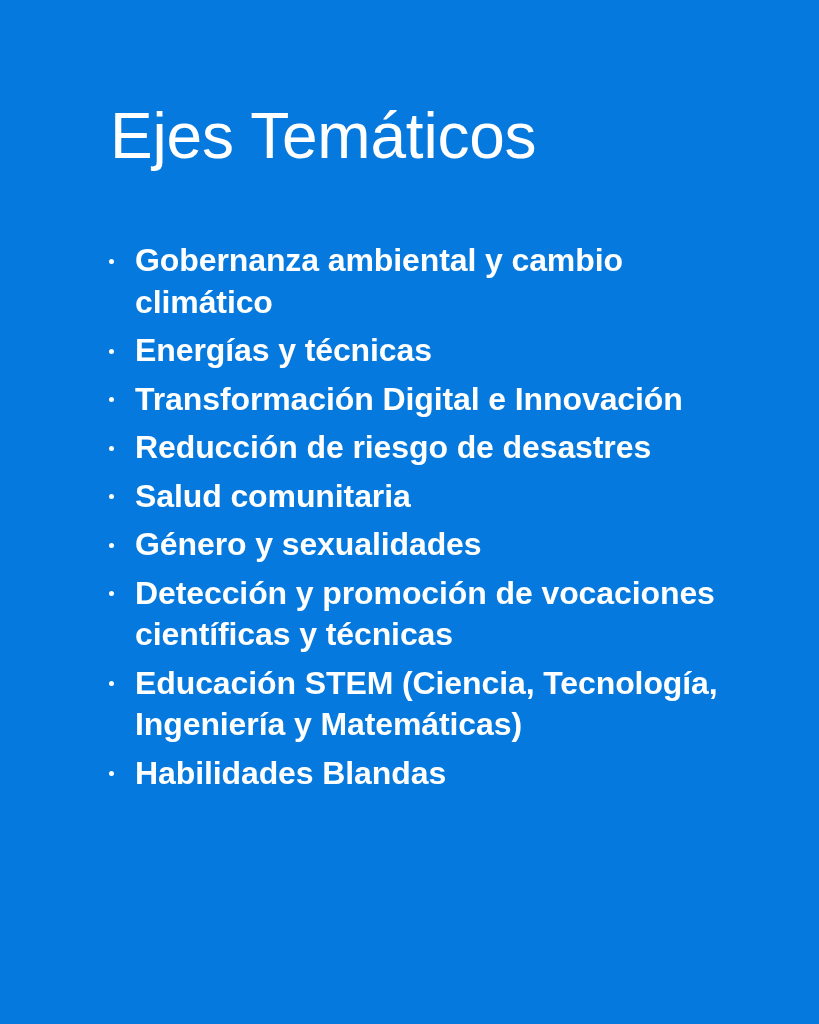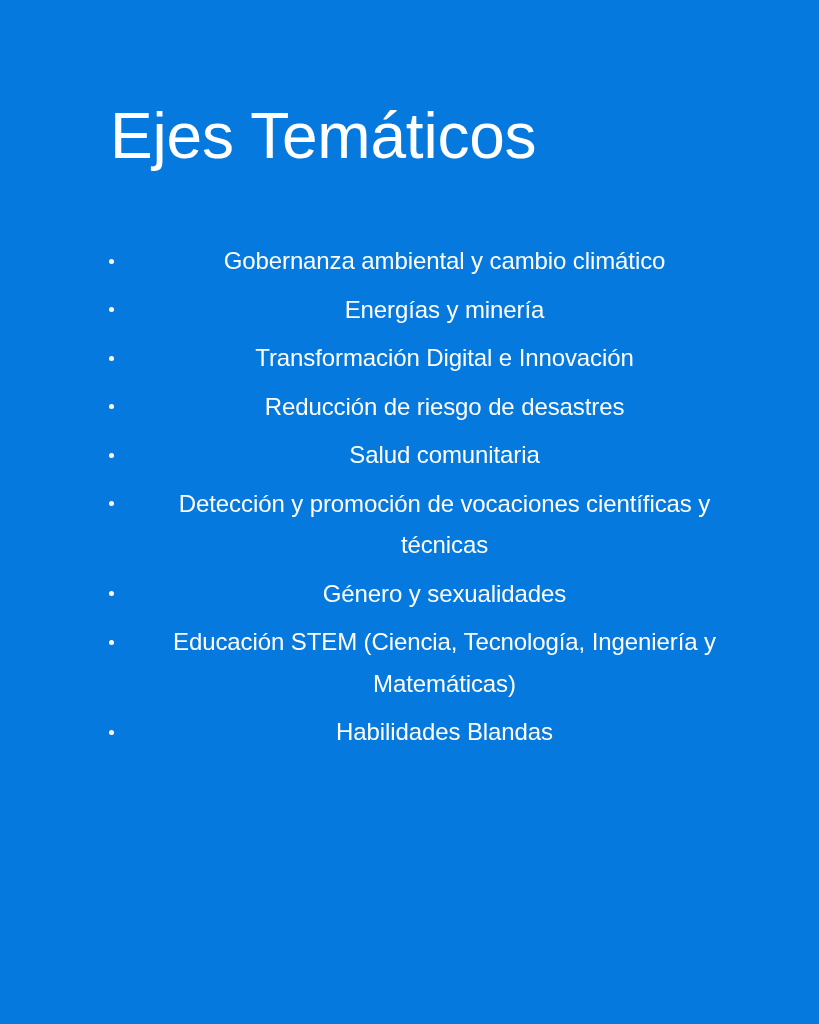--- a/index.html
+++ b/index.html
@@ -46,25 +46,24 @@
     list-style: none;
   }
 
   .topic-item {
     position: relative;
     display: block;
     padding-left: 31px;
     margin: 0 0 7px 0;
     color: #FFFFFF;
     font-family: "Liberation Sans", sans-serif;
-    font-size: 24px;
-    font-weight: 400;
+    font-size: 32px;
+    font-weight: 700;
     line-height: 41.5px;
     letter-spacing: -0.1px;
-    text-align: center;
   }
 
   .topic-item:last-child {
     margin-bottom: 0;
   }
 
   .topic-bullet {
     position: absolute;
     left: 5px;
     top: 18.5px;
@@ -87,21 +86,21 @@
 
   <ul class="topics-list">
 
     <li class="topic-item">
       <span class="topic-bullet"></span>
       <span class="topic-label">Gobernanza ambiental y cambio climático</span>
     </li>
 
     <li class="topic-item">
       <span class="topic-bullet"></span>
-      <span class="topic-label">Energías y minería</span>
+      <span class="topic-label">Energías y técnicas</span>
     </li>
 
     <li class="topic-item">
       <span class="topic-bullet"></span>
       <span class="topic-label">Transformación Digital e Innovación</span>
     </li>
 
 
     <li class="topic-item">
       <span class="topic-bullet"></span>
@@ -110,26 +109,26 @@
 
 
     <li class="topic-item">
       <span class="topic-bullet"></span>
       <span class="topic-label">Salud comunitaria</span>
     </li>
 
 
     <li class="topic-item">
       <span class="topic-bullet"></span>
-      <span class="topic-label">Detección y promoción de vocaciones científicas y técnicas</span>
+      <span class="topic-label">Género y sexualidades</span>
     </li>
 
     <li class="topic-item">
       <span class="topic-bullet"></span>
-      <span class="topic-label">Género y sexualidades</span>
+      <span class="topic-label">Detección y promoción de vocaciones científicas y técnicas</span>
     </li>
 
     <li class="topic-item">
       <span class="topic-bullet"></span>
       <span class="topic-label">Educación STEM (Ciencia, Tecnología, Ingeniería y Matemáticas)</span>
     </li>
 
     <li class="topic-item">
       <span class="topic-bullet"></span>
       <span class="topic-label">Habilidades Blandas</span>

